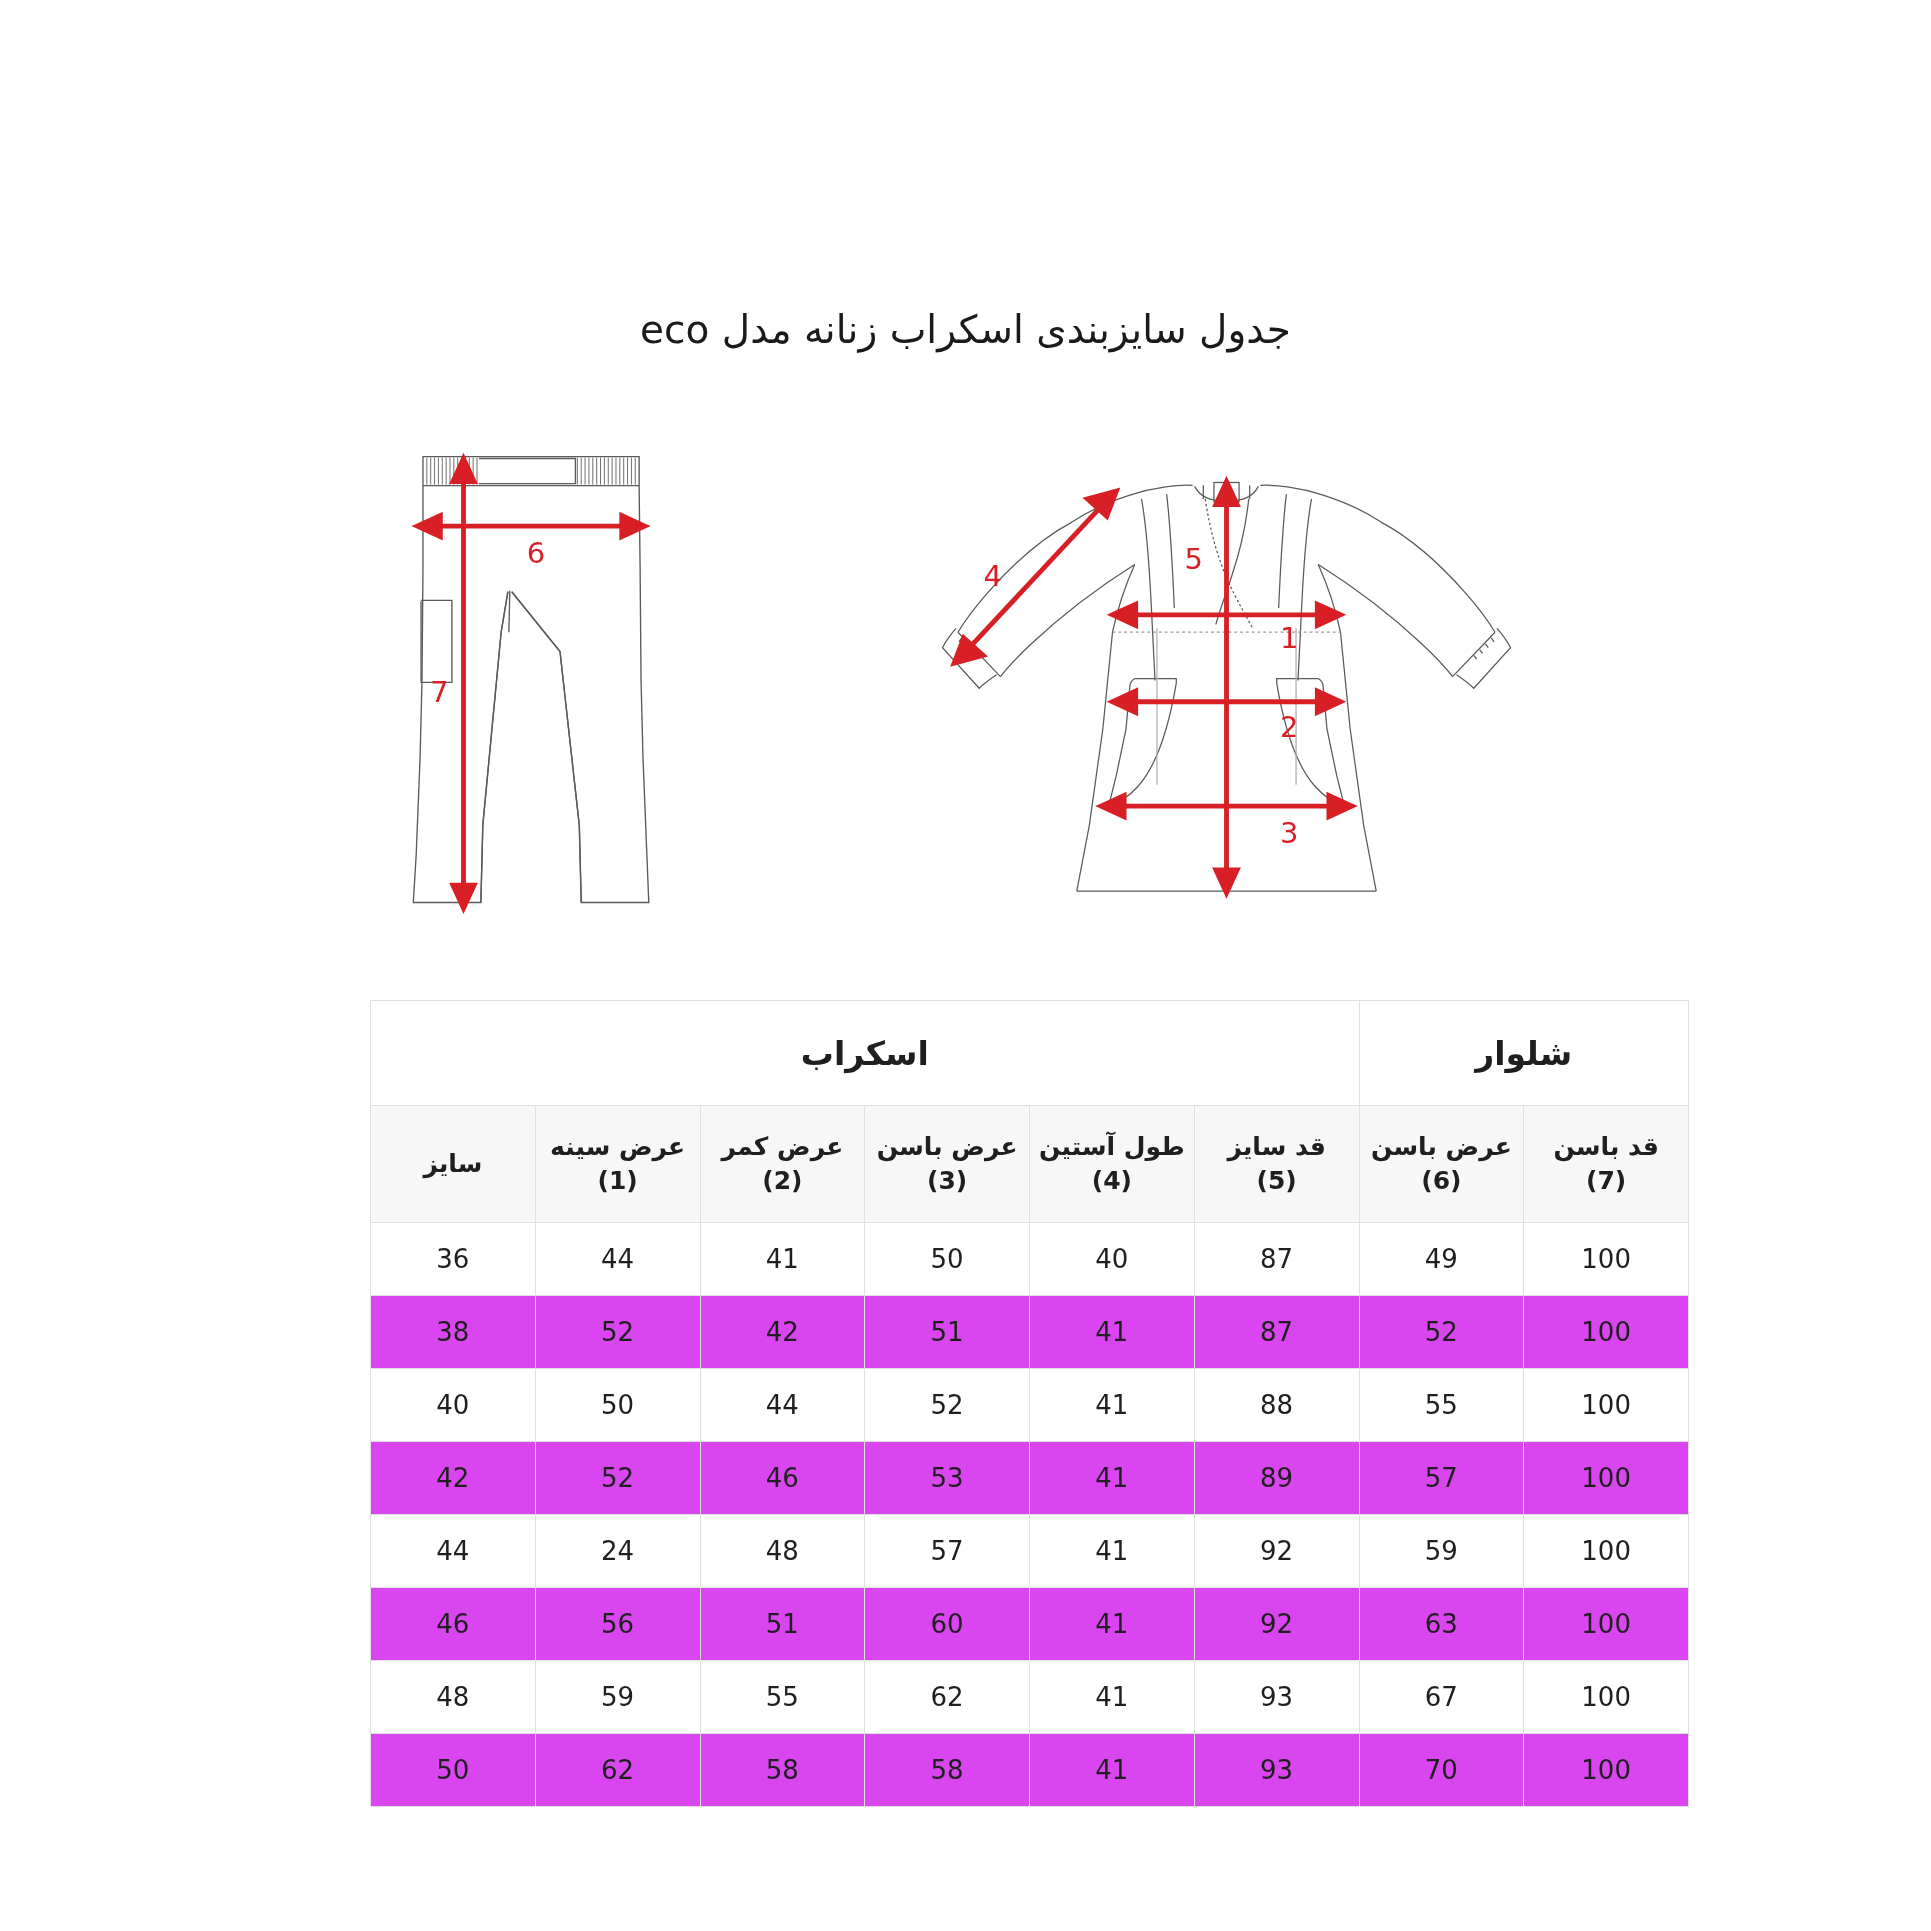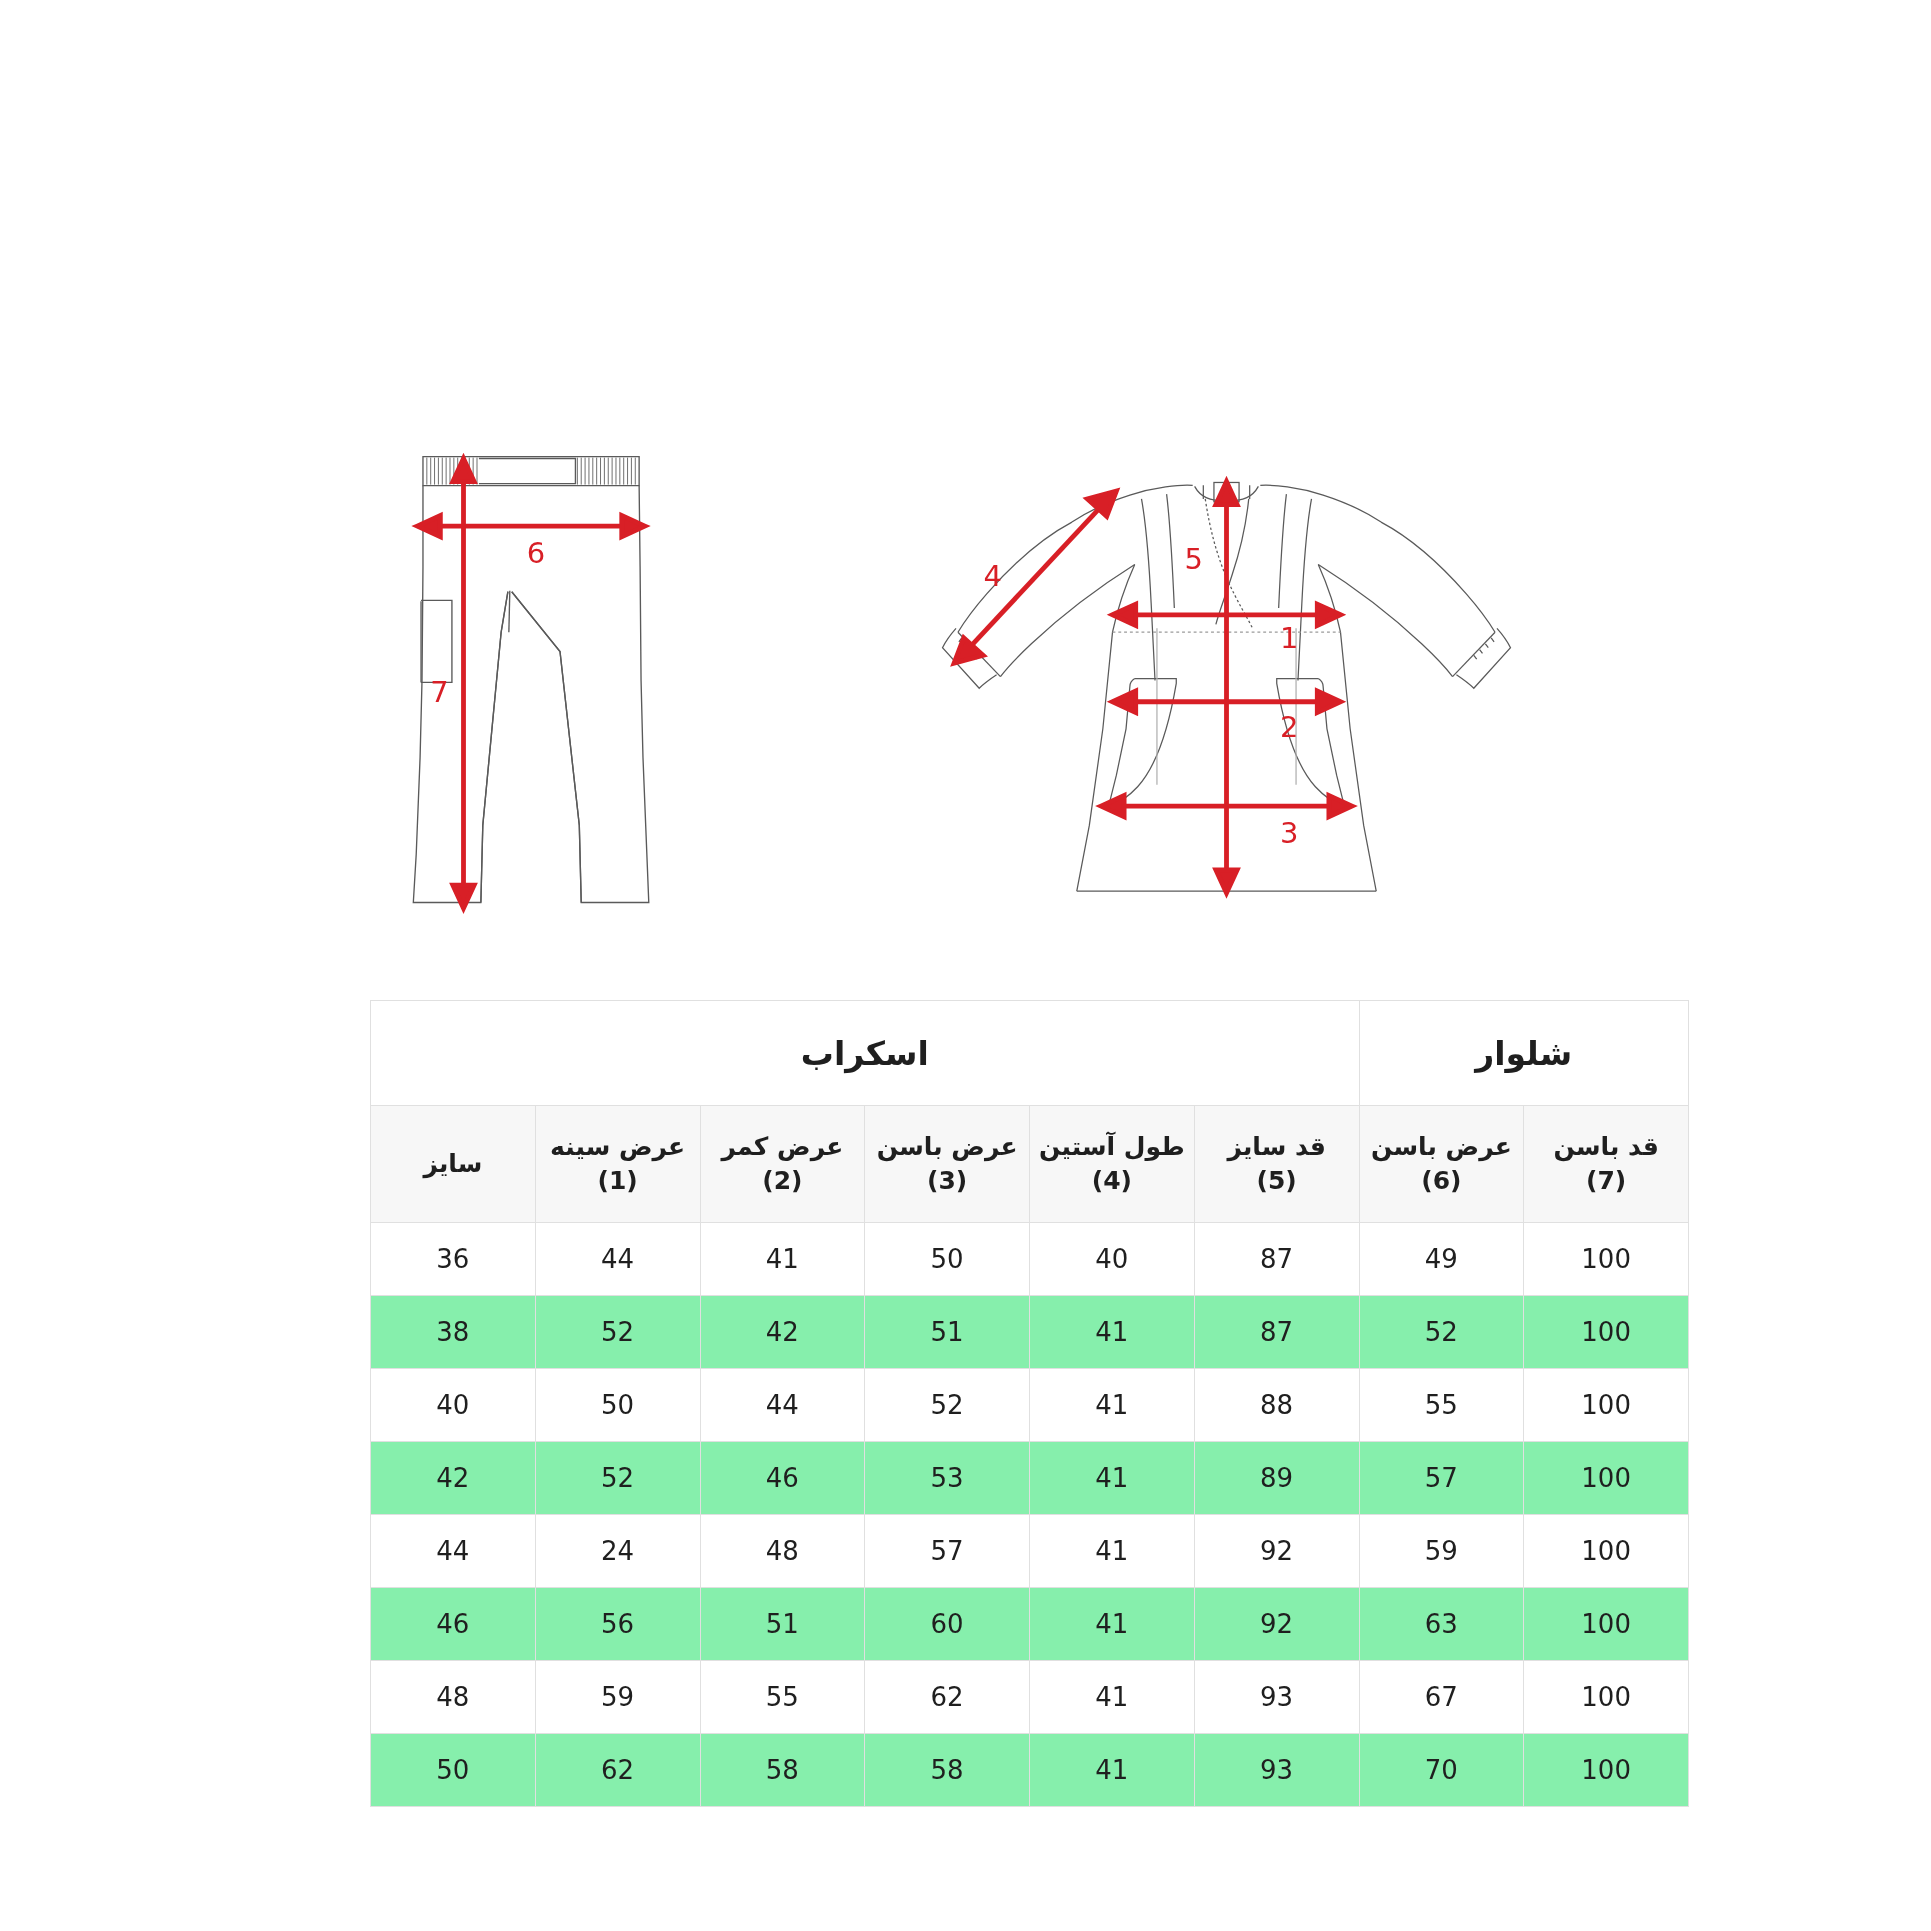--- a/index.html
+++ b/index.html
@@ -76,30 +76,31 @@
     display:block;
     font-weight:bold;
   }
   tbody tr{height:72px;}
   tbody td{
     font-size:26px;
     font-weight:400;
     background:#ffffff;
     height:72px;
   }
-  tbody tr.alt td{background:#86efac;}
+  tbody tr.alt td{background:#d946ef;}
 
   
   .num-cell{direction:ltr;unicode-bidi:isolate;display:block;}
 </style>
 </head>
 <body>
 
 <div class="page">
 
+  <div class="title">جدول سایزبندی اسکراب زنانه مدل eco</div>
 
   <div class="diagrams">
 
     <div class="fig fig-pants">
       <svg width="386" height="483" viewBox="0 0 400 500">
         <g fill="none" stroke="#5a5a5a" stroke-width="1.4">
 
           <path d="M 58 18 L 282 18 L 282 48 L 58 48 Z"></path>
 
           <g stroke-width="1" stroke="#6b6b6b">

